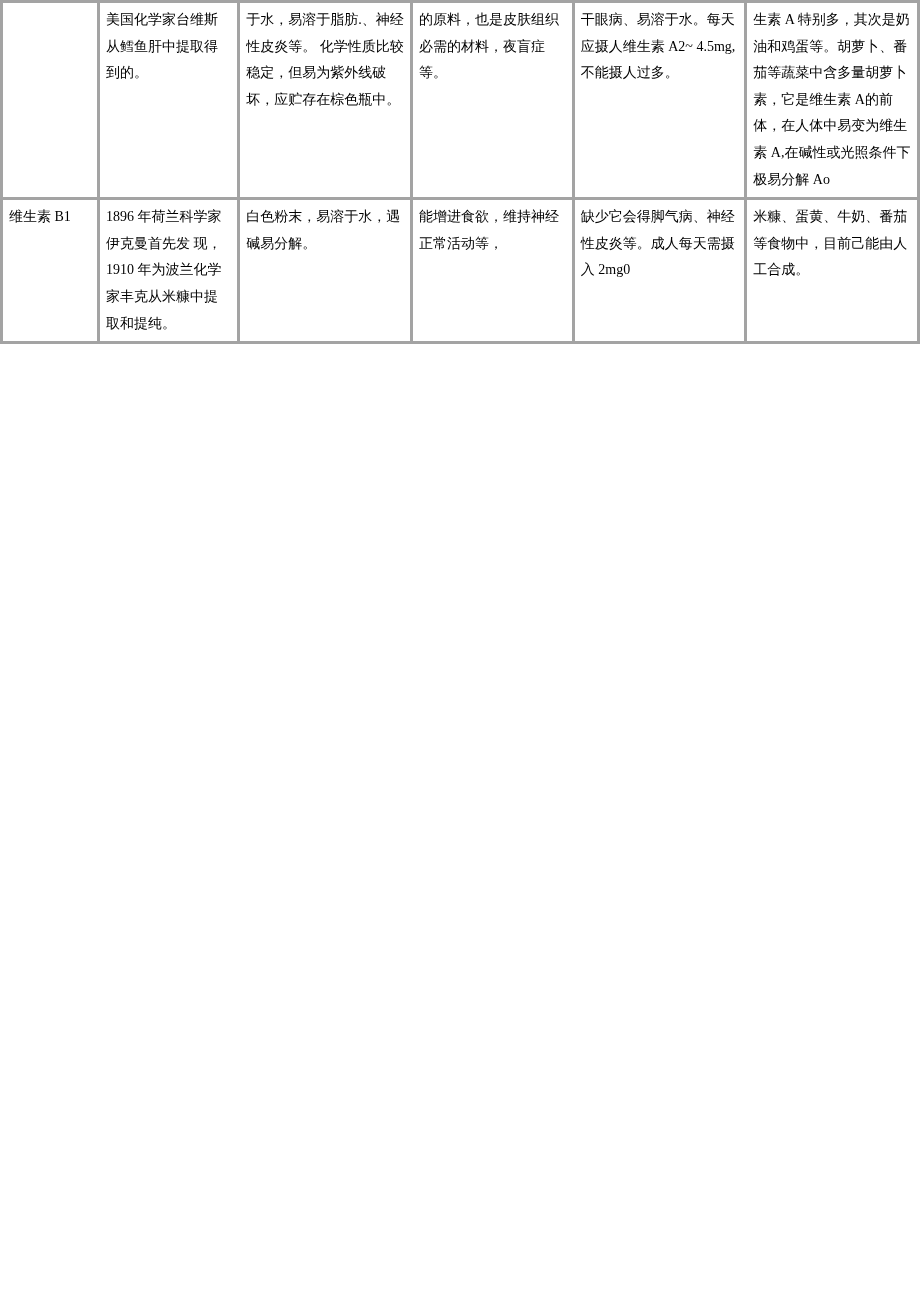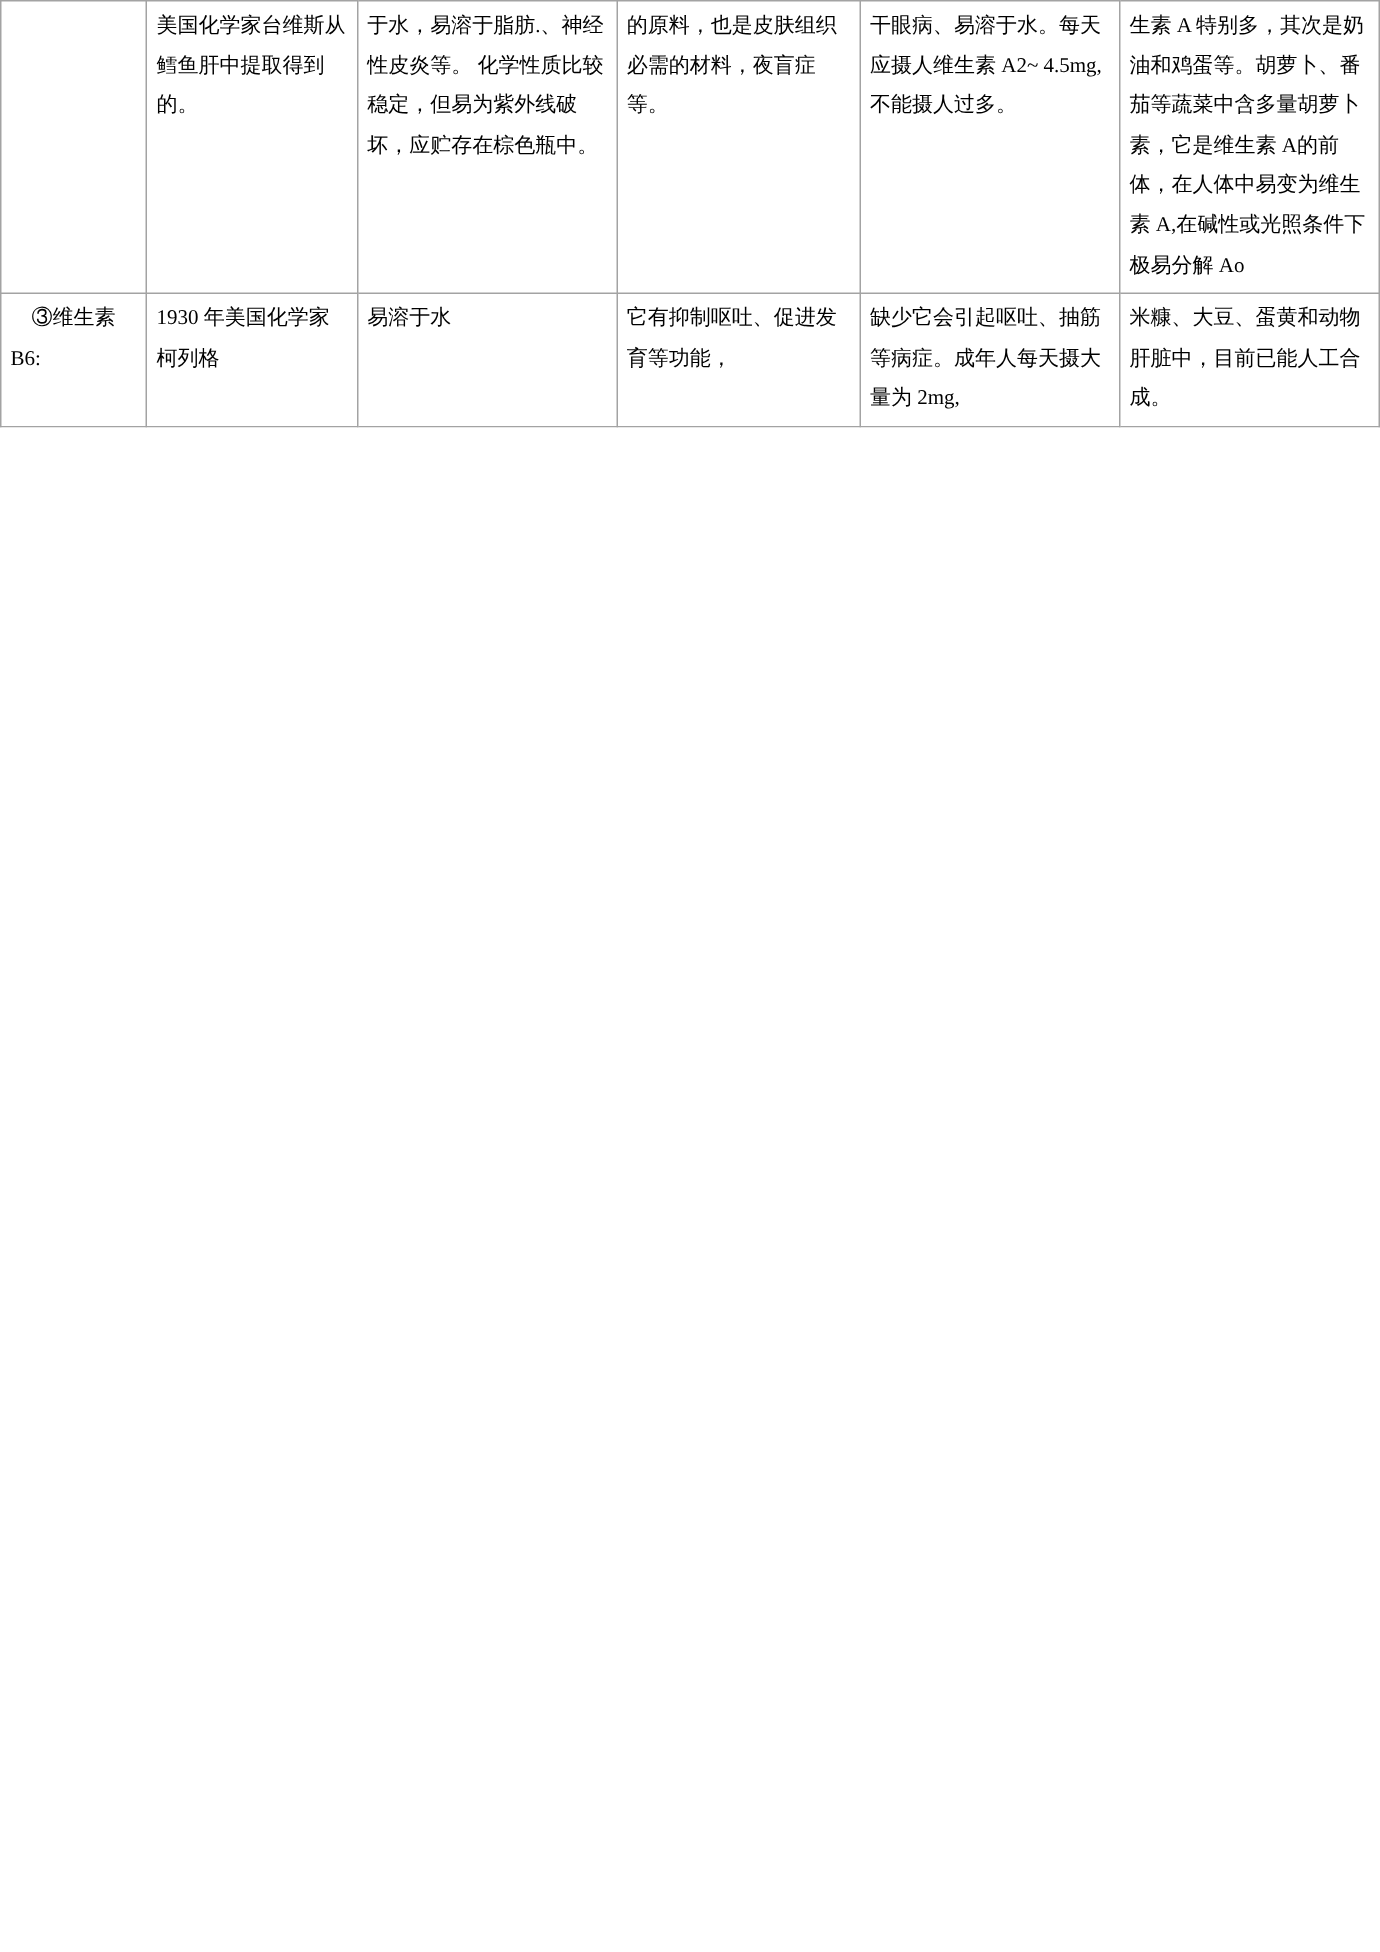--- a/index.html
+++ b/index.html
@@ -10,21 +10,21 @@
     font-size: 14px;
     color: #000;
     width: 920px;
   }
   table {
     border-collapse: collapse;
     width: 100%;
     table-layout: fixed;
   }
   td {
-    border: 1px solid #a3a3a3;
+    border: 3px solid #a3a3a3;
     vertical-align: top;
     padding: 4px 6px;
     line-height: 1.9;
     word-wrap: break-word;
   }
   col.c1 { width: 90px; }
   col.c2 { width: 130px; }
   col.c3 { width: 160px; }
   col.c4 { width: 150px; }
   col.c5 { width: 160px; }
@@ -48,21 +48,23 @@
       <td>美国化学家台维斯从鳕鱼肝中提取得到的。</td>
       <td>于水，易溶于脂肪.、神经性皮炎等。
 化学性质比较稳定，但易为紫外线破坏，应贮存在棕色瓶中。</td>
       <td>的原料，也是皮肤组织必需的材料，夜盲症等。</td>
       <td>干眼病、易溶于水。每天应摄人维生素 A2~
 4.5mg,不能摄人过多。</td>
       <td>生素 A 特别多，其次是奶油和鸡蛋等。胡萝卜、番茄等蔬菜中含多量胡萝卜素，它是维生素 A的前体，在人体中易变为维生素 A,在碱性或光照条件下极易分解
 Ao</td>
     </tr>
     <tr>
-      <td>　③维生素 B6:</td>
-      <td>1930 年美国化学家柯列格</td>
-      <td>易溶于水</td>
-      <td>它有抑制呕吐、促进发育等功能，</td>
-      <td>缺少它会引起呕吐、抽筋等病症。成年人每天摄大量为 2mg,</td>
-      <td>米糠、大豆、蛋黄和动物肝脏中，目前已能人工合成。</td>
+      <td>维生素
+B1</td>
+      <td>1896 年荷兰科学家伊克曼首先发
+现，1910 年为波兰化学家丰克从米糠中提取和提纯。</td>
+      <td>白色粉末，易溶于水，遇碱易分解。</td>
+      <td>能增进食欲，维持神经正常活动等，</td>
+      <td>缺少它会得脚气病、神经性皮炎等。成人每天需摄入 2mg0</td>
+      <td>米糠、蛋黄、牛奶、番茄等食物中，目前己能由人工合成。</td>
     </tr>
   </tbody>
 </table>
 
 </body></html>

